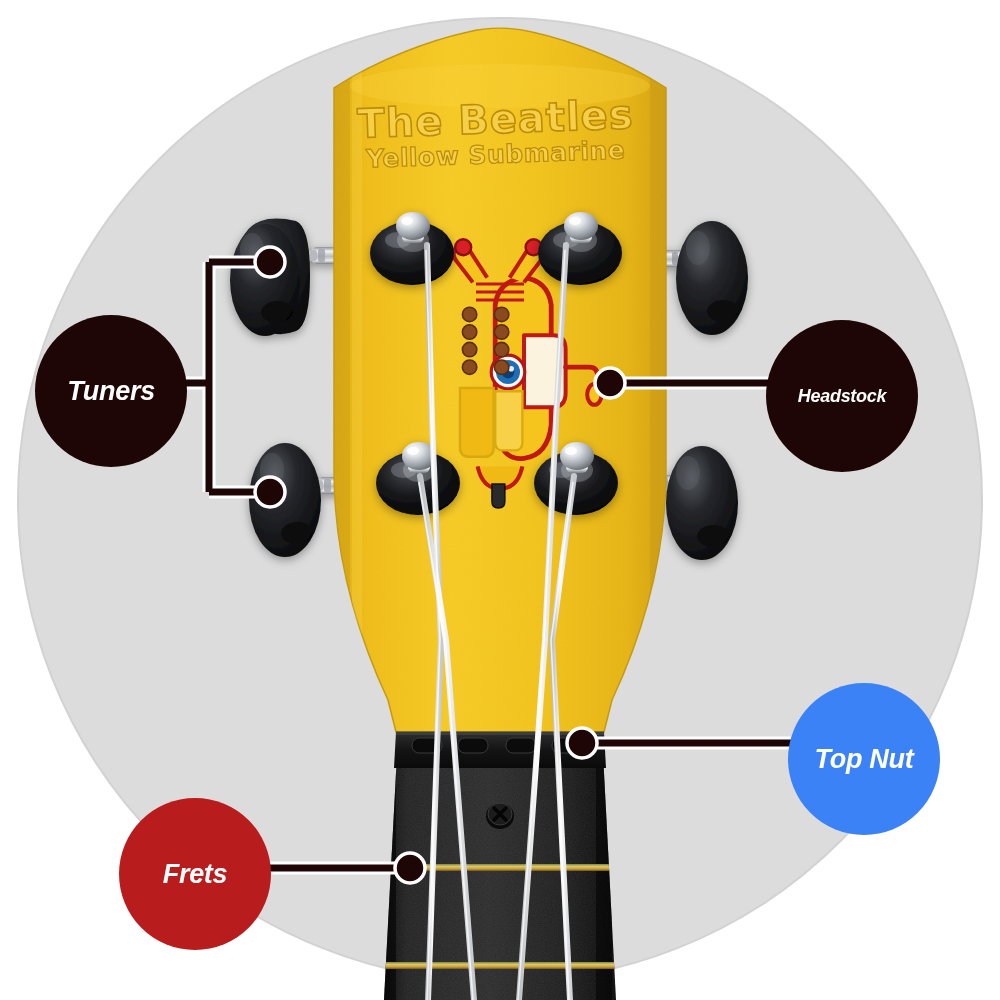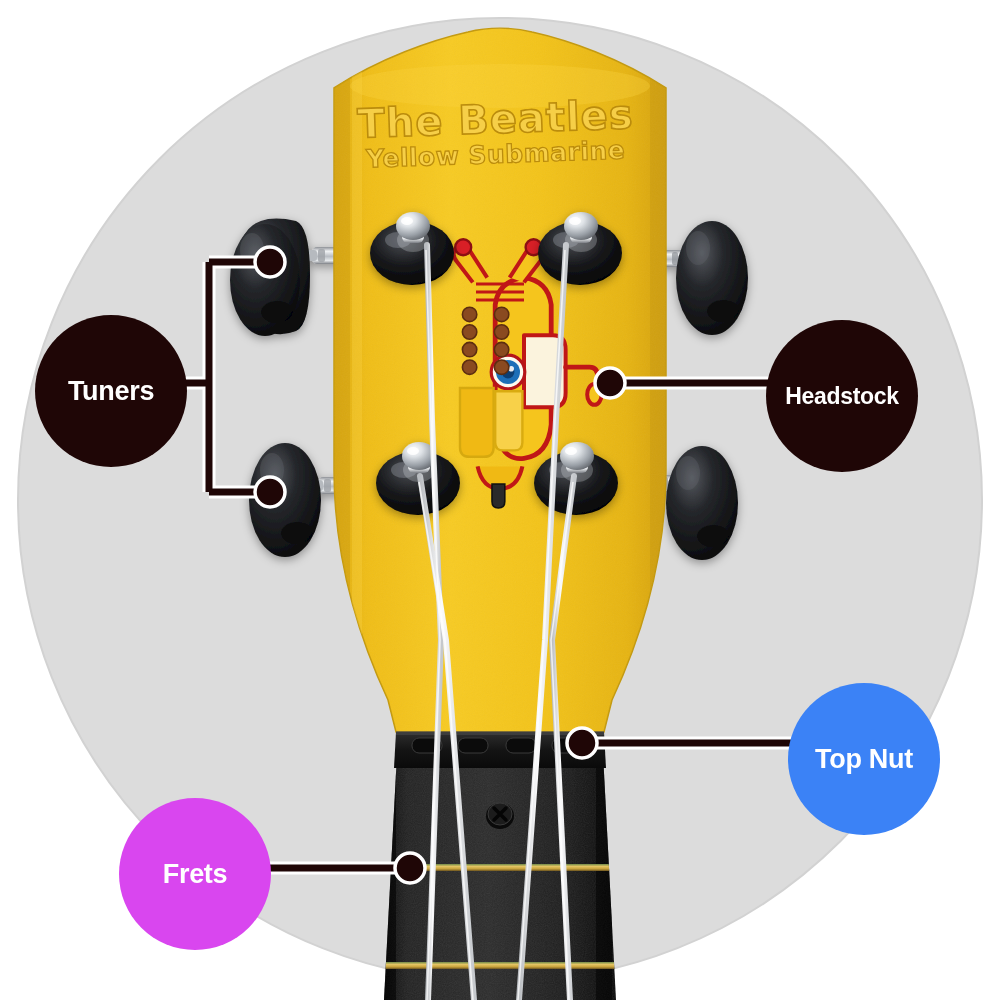--- a/index.html
+++ b/index.html
@@ -15,27 +15,28 @@
     position: relative;
     width: 1000px; height: 1000px;
     background: #ffffff;
   }
   .layer { position: absolute; left: 0; top: 0; width: 1000px; height: 1000px; }
   .callout-label {
     position: absolute;
     display: flex; align-items: center; justify-content: center;
     border-radius: 50%;
     color: #ffffff;
+    font-style: italic;
     font-weight: bold;
     letter-spacing: -0.3px;
     text-align: center;
     user-select: none;
   }
   .cl-tuners   { left: 35px;  top: 315px; width: 152px; height: 152px; font-size: 27px; }
-  .cl-headstock{ left: 766px; top: 320px; width: 152px; height: 152px; font-size: 23px; text-align: right; }
+  .cl-headstock{ left: 766px; top: 320px; width: 152px; height: 152px; font-size: 18px; text-align: right; }
   .cl-topnut   { left: 788px; top: 683px; width: 152px; height: 152px; font-size: 27px; }
   .cl-frets    { left: 119px; top: 798px; width: 152px; height: 152px; font-size: 27px; }
 </style>
 </head>
 <body>
 
 <div id="stage">
 
   <svg class="layer" viewBox="0 0 1000 1000" xmlns="http://www.w3.org/2000/svg">
     <defs>
@@ -357,17 +358,17 @@
   </div>
 
   <div class="callout-label cl-headstock" style="background:#1f0606;">
     <span>Headstock</span>
   </div>
 
   <div class="callout-label cl-topnut" style="background:#3b82f6;">
     <span>Top Nut</span>
   </div>
 
-  <div class="callout-label cl-frets" style="background:#d946ef;">
+  <div class="callout-label cl-frets" style="background:#b91c1c;">
     <span>Frets</span>
   </div>
 
 </div>
 
 </body></html>

